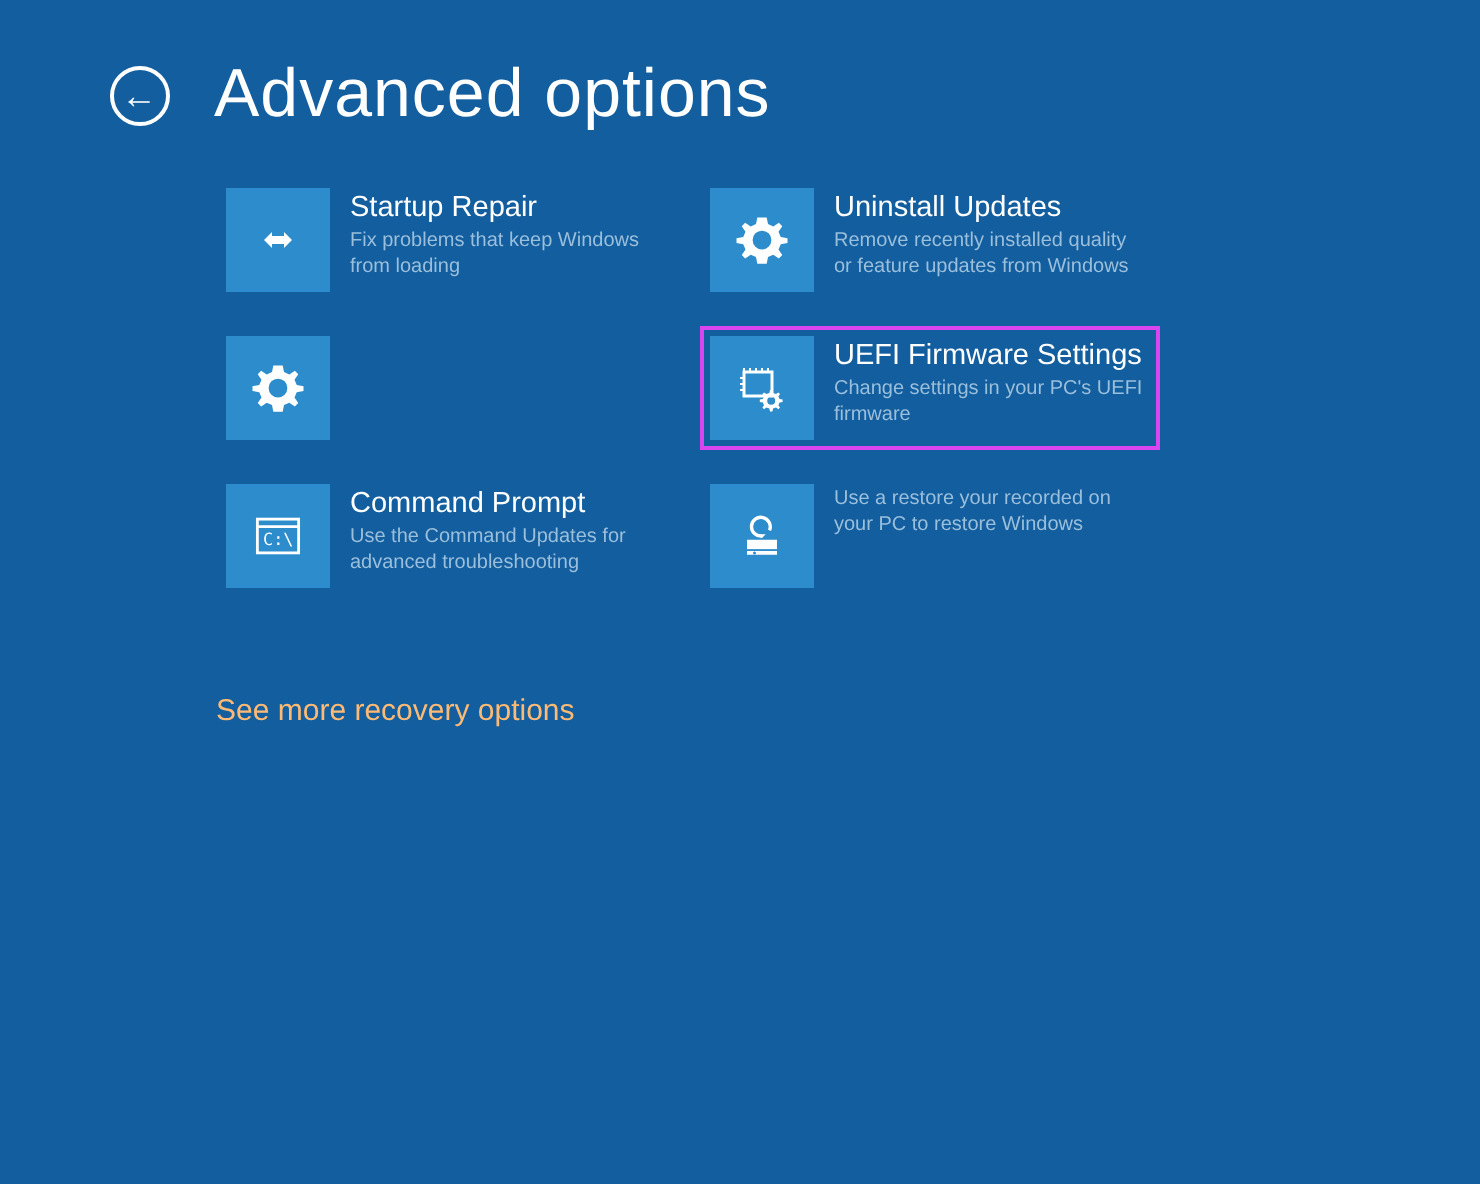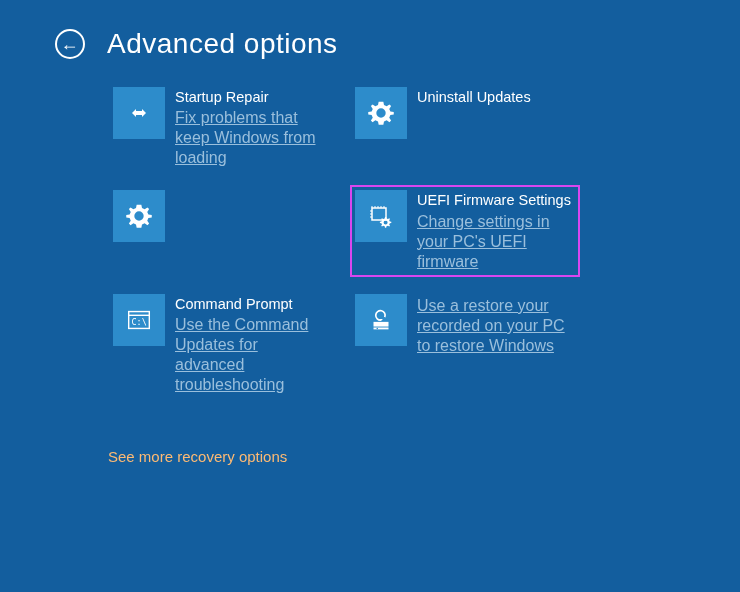--- a/index.html
+++ b/index.html
@@ -30,21 +30,21 @@
       align-items: center;
       justify-content: center;
       cursor: pointer;
     }
     .back-arrow {
       font-size: 18px;
       line-height: 1;
       margin-left: -1px;
     }
     .page-title {
-      font-size: 28px;
+      font-size: 34px;
       font-weight: 300;
       letter-spacing: 0.5px;
     }
     .tiles-container {
       padding: 22px 0 0 108px;
       display: grid;
       grid-template-columns: 230px 230px;
       column-gap: 10px;
       row-gap: 14px;
       gap: 12px;
@@ -75,26 +75,25 @@
       padding-top: 2px;
     }
     .tile-title {
       font-size: 14.5px;
       font-weight: 400;
       color: #ffffff;
       line-height: 1.2;
       margin-bottom: 2px;
     }
     .tile-desc {
-      font-size: 16px;
+      font-size: 10px;
       font-weight: 400;
       color: #9abfdc;
       line-height: 1.25;
       max-width: 155px;
-      text-decoration: underline;
     }
     .more-options {
       padding: 48px 0 0 108px;
       font-size: 15px;
       font-weight: 300;
       color: #fdba74;
       cursor: pointer;
     }
     svg {
       display: block;
@@ -125,20 +124,21 @@
   </div>
 
   <div class="tile">
     <div class="tile-icon-box">
       <svg width="30" height="30" viewBox="0 0 32 32" fill="none">
         <path d="M16 4 L18.5 4 L19.2 7.5 L22 8.8 L25 6.8 L26.8 8.6 L24.8 11.6 L26 14.4 L29.6 15 L29.6 17.6 L26 18.2 L24.8 21 L26.8 24 L25 25.8 L22 23.8 L19.2 25 L18.5 28.6 L16 28.6 L13.5 28.6 L12.8 25 L10 23.8 L7 25.8 L5.2 24 L7.2 21 L6 18.2 L2.4 17.6 L2.4 15 L6 14.4 L7.2 11.6 L5.2 8.6 L7 6.8 L10 8.8 L12.8 7.5 L13.5 4 Z M16 11 A5 5 0 1 0 16 21 A5 5 0 1 0 16 11 Z" fill="#ffffff"></path>
       </svg>
     </div>
     <div class="tile-text">
       <div class="tile-title">Uninstall Updates</div>
+      <div class="tile-desc">Remove recently installed quality or feature updates from Windows</div>
     </div>
   </div>
 
   <div class="tile">
     <div class="tile-icon-box">
       <svg width="30" height="30" viewBox="0 0 32 32" fill="none">
         <path d="M16 4 L18.5 4 L19.2 7.5 L22 8.8 L25 6.8 L26.8 8.6 L24.8 11.6 L26 14.4 L29.6 15 L29.6 17.6 L26 18.2 L24.8 21 L26.8 24 L25 25.8 L22 23.8 L19.2 25 L18.5 28.6 L16 28.6 L13.5 28.6 L12.8 25 L10 23.8 L7 25.8 L5.2 24 L7.2 21 L6 18.2 L2.4 17.6 L2.4 15 L6 14.4 L7.2 11.6 L5.2 8.6 L7 6.8 L10 8.8 L12.8 7.5 L13.5 4 Z M16 11 A5 5 0 1 0 16 21 A5 5 0 1 0 16 11 Z" fill="#ffffff"></path>
       </svg>
     </div>
   </div>

